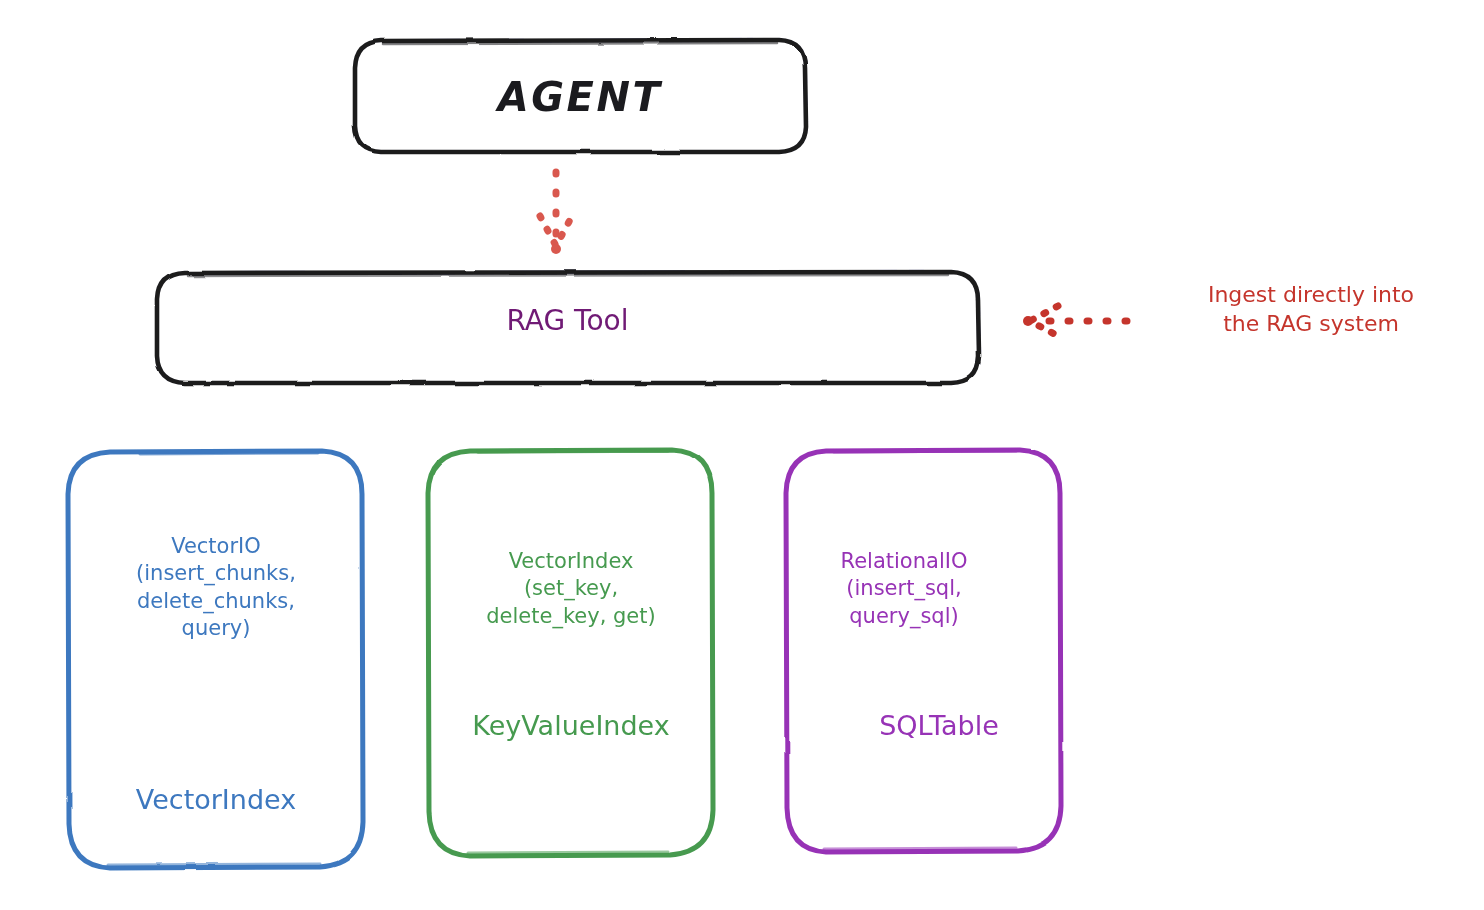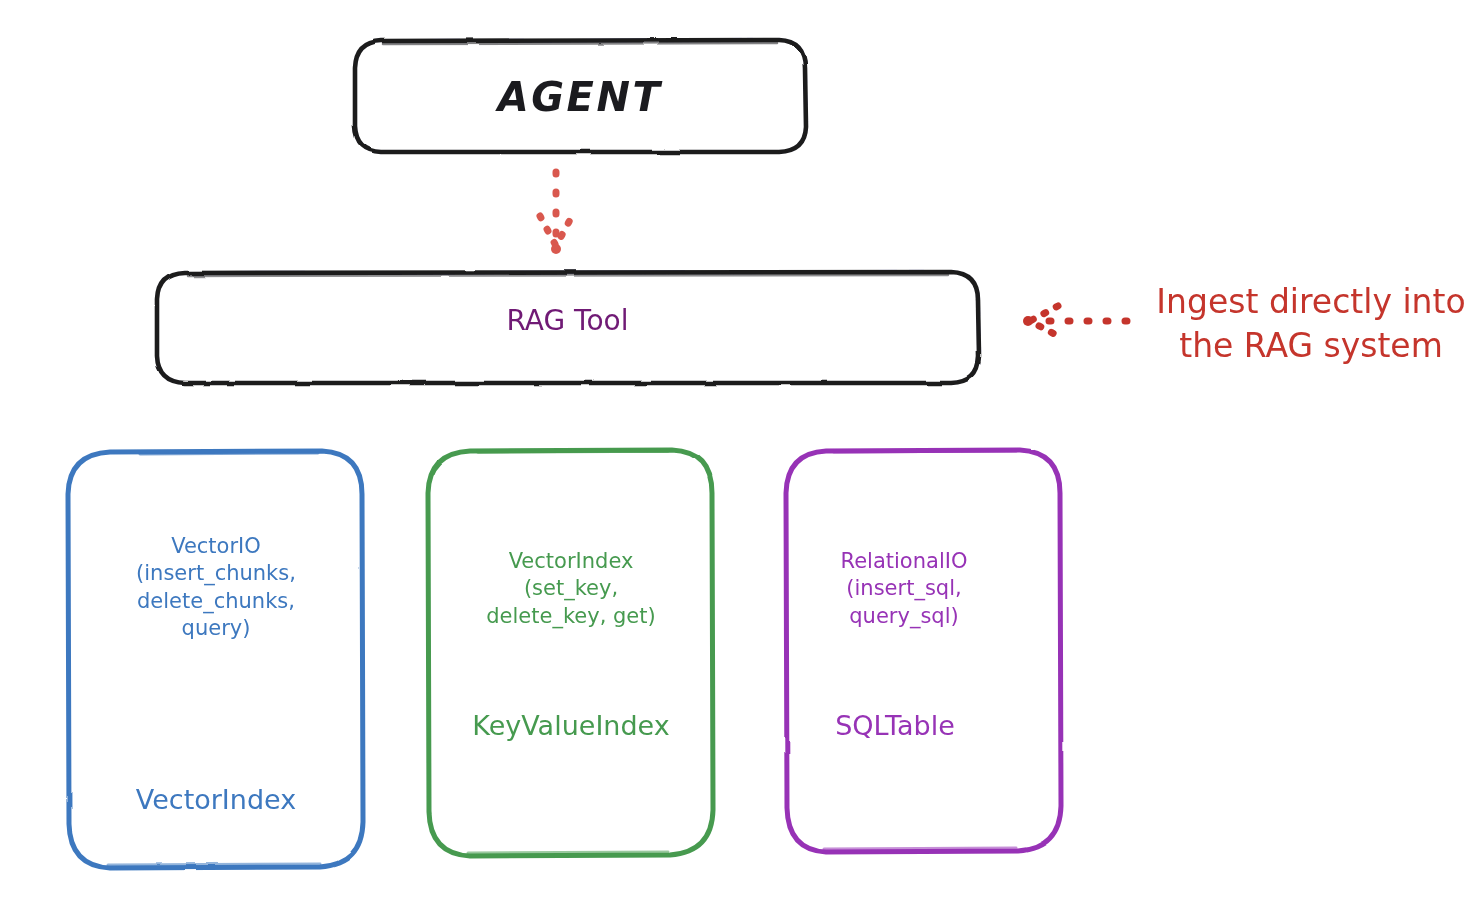--- a/index.html
+++ b/index.html
@@ -53,21 +53,21 @@
     color: #701a75;
     font-family: "DejaVu Sans", sans-serif;
   }
 
   
   .annotation {
     position: absolute;
     left: 1146px;
     top: 280px;
     width: 330px;
-    font-size: 33px;
+    font-size: 22px;
     line-height: 1.34;
     color: #c5352c;
     text-align: center;
     white-space: pre-line;
     font-family: "DejaVu Sans", sans-serif;
   }
 
   
   .card-text {
     position: absolute;
@@ -91,21 +91,21 @@
   .c-purple { color: #9733b6; }
 
   
   .blue-text { left: 68px;  top: 533px; width: 296px; }
   .blue-sub  { left: 68px;  top: 740px; width: 296px; margin-top: 44px; }
   
   .green-text{ left: 428px; top: 548px; width: 286px; }
   .green-sub { left: 428px; top: 710px; width: 286px; }
   
   .purple-text{left: 766px; top: 548px; width: 276px; }
-  .purple-sub { left: 786px; top: 710px; width: 218px; }
+  .purple-sub { left: 786px; top: 710px; width: 218px; padding-left: 44px; }
 
   .hit {
     position: absolute;
     background: transparent;
   }
 </style>
 </head>
 <body>
 
 <svg id="canvas" viewBox="0 0 1484 910" xmlns="http://www.w3.org/2000/svg">

